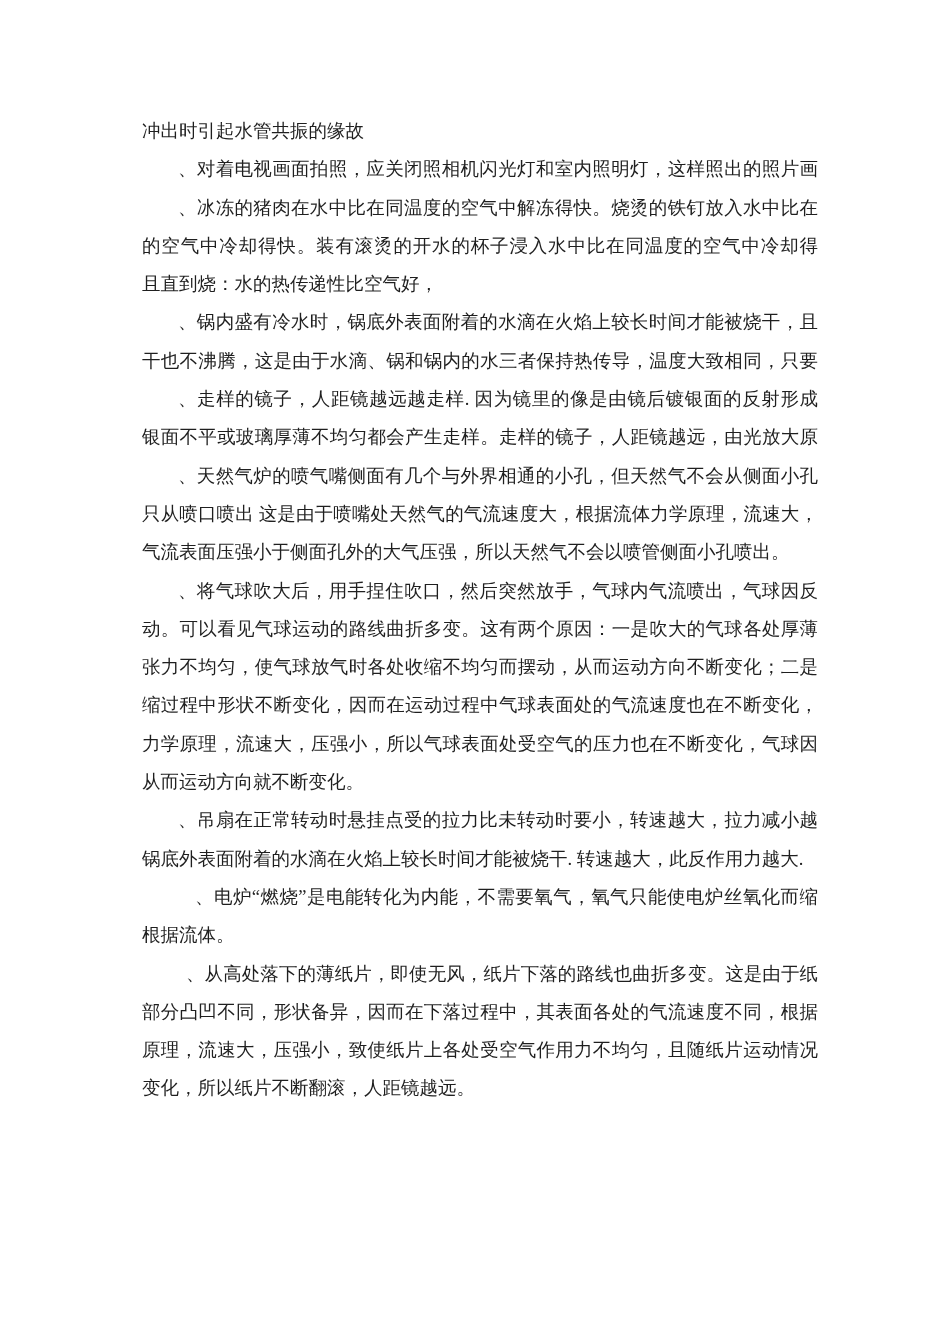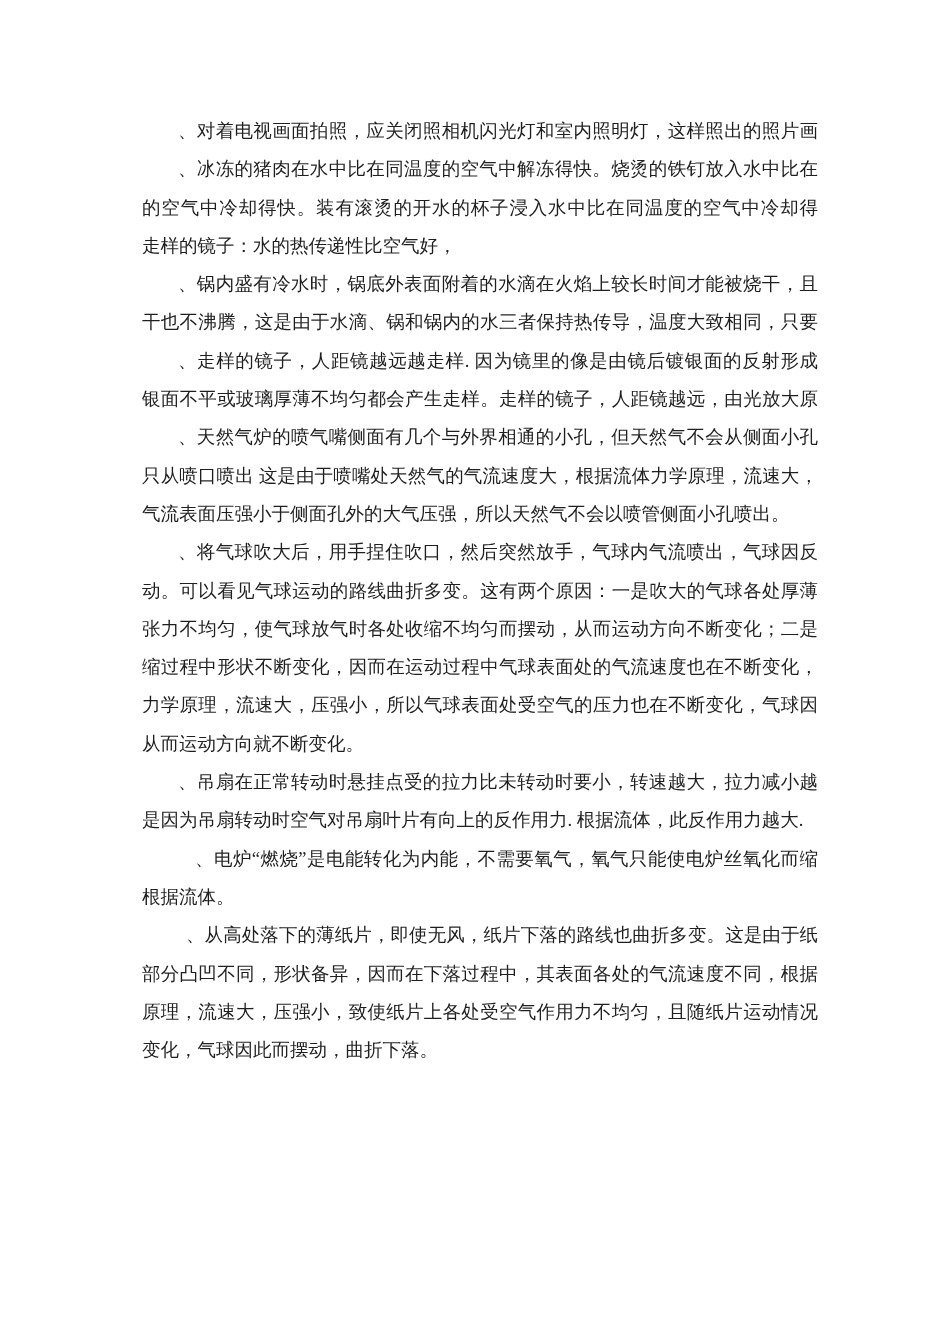--- a/index.html
+++ b/index.html
@@ -37,29 +37,32 @@
   }
   .ind  { padding-left: 36px; }   
   .ind2 { padding-left: 53px; }   
   .ind3 { padding-left: 44px; }   
 </style>
 </head>
 <body>
 
 <div class="doc">
 
+  <div class="para">
+    <div class="line end">冲出时引起水管共振的缘故</div>
+  </div>
 
   <div class="para">
     <div class="line ind">、对着电视画面拍照，应关闭照相机闪光灯和室内照明灯，这样照出的照片画面更清</div>
   </div>
 
   <div class="para">
     <div class="line ind">、冰冻的猪肉在水中比在同温度的空气中解冻得快。烧烫的铁钉放入水中比在同温度</div>
     <div class="line">的空气中冷却得快。装有滚烫的开水的杯子浸入水中比在同温度的空气中冷却得快。这些现</div>
-    <div class="line end">走样的镜子：水的热传递性比空气好，</div>
+    <div class="line end">且直到烧：水的热传递性比空气好，</div>
   </div>
 
   <div class="para">
     <div class="line ind">、锅内盛有冷水时，锅底外表面附着的水滴在火焰上较长时间才能被烧干，且直到烧</div>
     <div class="line">干也不沸腾，这是由于水滴、锅和锅内的水三者保持热传导，温度大致相同，只要锅内的水</div>
   </div>
 
   <div class="para">
     <div class="line ind">、走样的镜子，人距镜越远越走样. 因为镜里的像是由镜后镀银面的反射形成的，镀</div>
     <div class="line">银面不平或玻璃厚薄不均匀都会产生走样。走样的镜子，人距镜越远，由光放大原理，镀银</div>
@@ -75,28 +78,28 @@
     <div class="line ind">、将气球吹大后，用手捏住吹口，然后突然放手，气球内气流喷出，气球因反冲而运</div>
     <div class="line">动。可以看见气球运动的路线曲折多变。这有两个原因：一是吹大的气球各处厚薄不均匀，</div>
     <div class="line">张力不均匀，使气球放气时各处收缩不均匀而摆动，从而运动方向不断变化；二是气球在收</div>
     <div class="line">缩过程中形状不断变化，因而在运动过程中气球表面处的气流速度也在不断变化，根据流体</div>
     <div class="line">力学原理，流速大，压强小，所以气球表面处受空气的压力也在不断变化，气球因此而摆动，</div>
     <div class="line end">从而运动方向就不断变化。</div>
   </div>
 
   <div class="para">
     <div class="line ind">、吊扇在正常转动时悬挂点受的拉力比未转动时要小，转速越大，拉力减小越多. 这</div>
-    <div class="line end">是因为吊扇转动时空气对吊扇叶片有向上的反作用力. 根据流体，此反作用力越大.</div>
+    <div class="line end">锅底外表面附着的水滴在火焰上较长时间才能被烧干. 转速越大，此反作用力越大.</div>
   </div>
 
   <div class="para">
     <div class="line ind2">、电炉“燃烧”是电能转化为内能，不需要氧气，氧气只能使电炉丝氧化而缩短其</div>
     <div class="line end">根据流体。</div>
   </div>
 
   <div class="para">
     <div class="line ind3">、从高处落下的薄纸片，即使无风，纸片下落的路线也曲折多变。这是由于纸片各</div>
     <div class="line">部分凸凹不同，形状备异，因而在下落过程中，其表面各处的气流速度不同，根据流体力学</div>
     <div class="line">原理，流速大，压强小，致使纸片上各处受空气作用力不均匀，且随纸片运动情况的变化而</div>
-    <div class="line end">变化，气球因此而摆动，曲折下落。</div>
+    <div class="line end">变化，所以纸片不断翻滚，人距镜越远。</div>
   </div>
 
 </div>
 
 </body></html>

